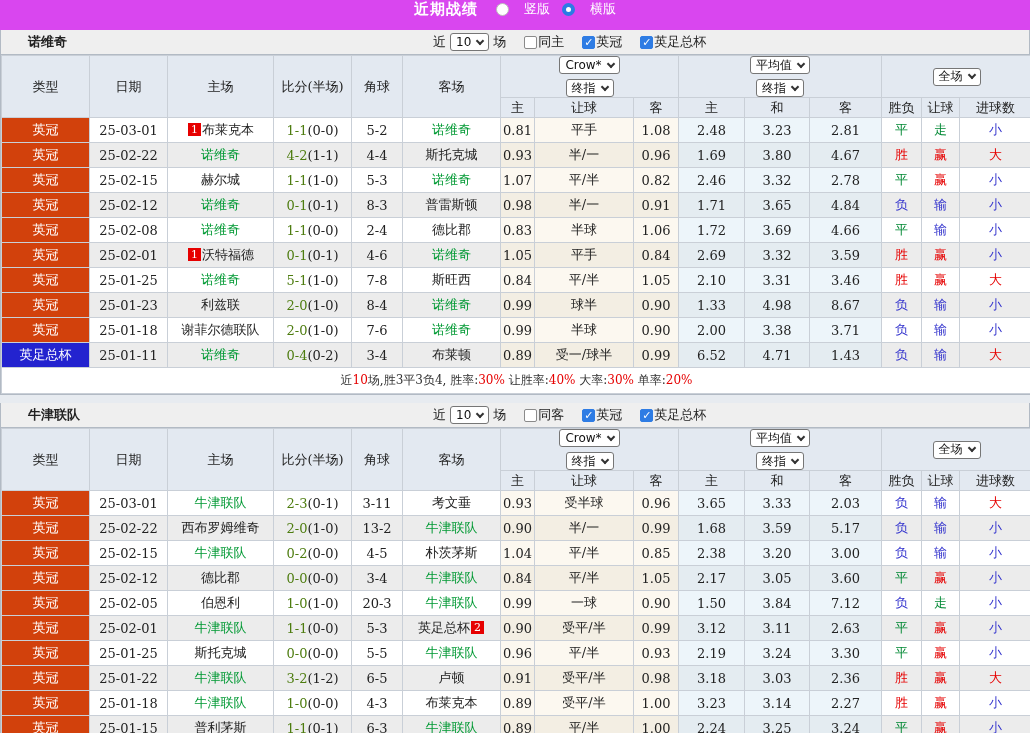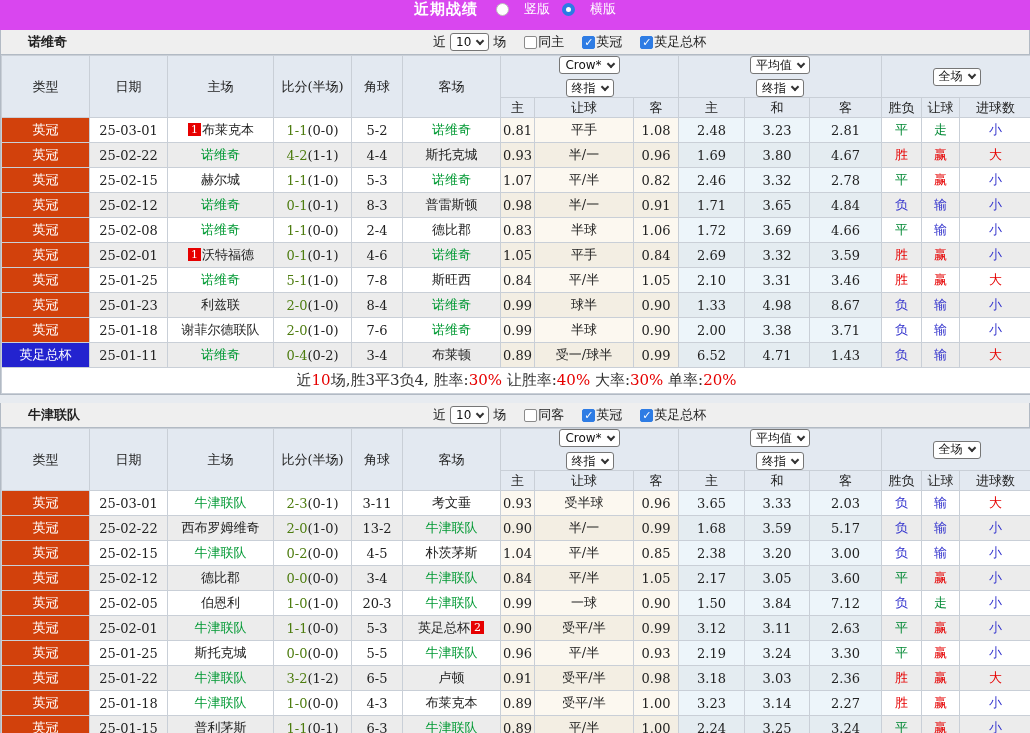--- a/index.html
+++ b/index.html
@@ -140,21 +140,21 @@
   .rank {
     display: inline-block;
     background: #e60000;
     color: #fff;
     font-size: 11px;
     line-height: 13px;
     padding: 0 3px;
     margin: 0 1px;
     vertical-align: 1px;
   }
-  tfoot td { height: 26px; background: #fff; color: #333; font-size: 15px; }
+  tfoot td { height: 26px; background: #fff; color: #333; font-size: 12px; }
   tfoot .red { color: #e60000; }
 </style>
 </head>
 <body>
 
 <div class="page">
   <div class="titlebar">
     <span class="title">近期战绩</span>
     <span class="radio-group">
         <span class="radio-item">

